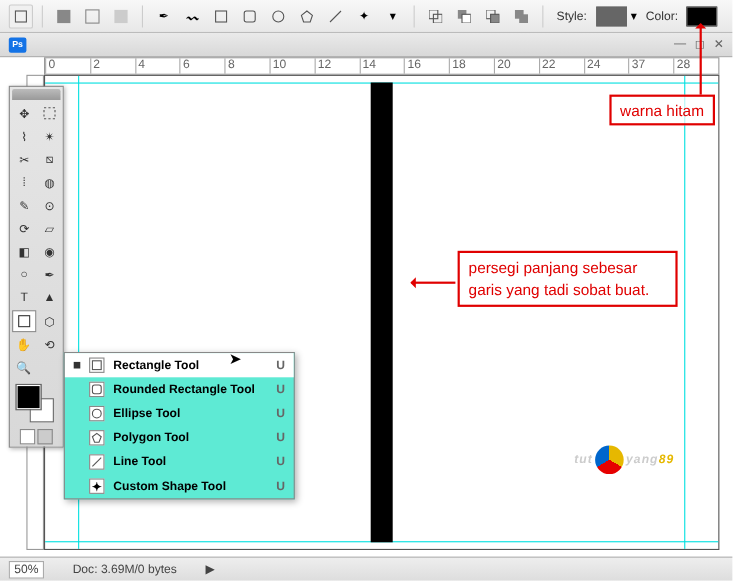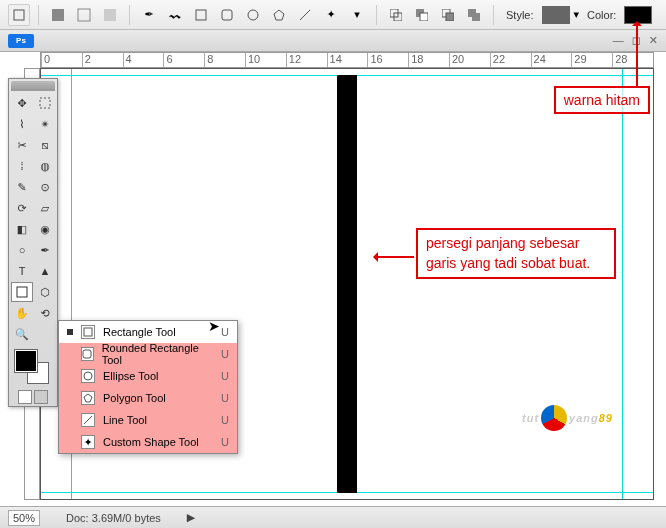--- a/index.html
+++ b/index.html
@@ -6,21 +6,21 @@
 body { background: #fff; width: 666px; height: 528px; position: relative; overflow: hidden; }
 
 .top-toolbar { height: 30px; background: linear-gradient(#f8f8f8,#e8e8e8); border-bottom: 1px solid #bbb; display: flex; align-items: center; padding: 0 8px; gap: 4px; }
 .tb-sep { width: 1px; height: 20px; background: #ccc; margin: 0 4px; }
 .tb-icon { width: 22px; height: 22px; border: 1px solid #ccc; background: #f0f0f0; display: flex; align-items: center; justify-content: center; border-radius: 2px; }
 .tb-flat { width: 22px; height: 22px; display: flex; align-items: center; justify-content: center; }
 .tb-label { color: #333; margin: 0 4px; }
 .swatch { width: 28px; height: 18px; border: 1px solid #666; }
 
 .doc-tab { height: 22px; background: linear-gradient(#eaeaea,#d8d8d8); border-bottom: 1px solid #aaa; display: flex; align-items: center; padding: 0 8px; gap: 6px; }
-.ps-icon { width: 26px; height: 14px; background: #1473e6; color: #fff; display: flex; align-items: center; justify-content: center; font-size: 8px; font-weight: bold; border-radius: 2px; }
+.ps-icon { width: 16px; height: 14px; background: #1473e6; color: #fff; display: flex; align-items: center; justify-content: center; font-size: 8px; font-weight: bold; border-radius: 2px; }
 .doc-title { color: #555; font-size: 11px; }
 .win-ctrls { margin-left: auto; display: flex; gap: 8px; color: #666; }
 
 .ruler-h { position: absolute; left: 40px; top: 52px; right: 12px; height: 16px; background: #fff; border: 1px solid #999; font-size: 8px; display: flex; }
 .ruler-h .tick { flex: 1; border-left: 1px solid #aaa; padding-left: 2px; color: #666; }
 .ruler-v { position: absolute; left: 24px; top: 68px; width: 16px; bottom: 28px; background: #fff; border: 1px solid #999; }
 
 .canvas-wrap { position: absolute; left: 40px; top: 68px; right: 12px; bottom: 28px; background: #fff; border: 1px solid #555; }
 .guide-v1 { position: absolute; top: 0; bottom: 0; left: 30px; width: 1px; background: #00e0e0; }
 .guide-v2 { position: absolute; top: 0; bottom: 0; right: 30px; width: 1px; background: #00e0e0; }
@@ -32,21 +32,21 @@
 .toolbox-header { height: 10px; background: linear-gradient(#bbb,#999); margin-bottom: 2px; border-radius: 2px 2px 0 0; }
 .tool-grid { display: grid; grid-template-columns: 1fr 1fr; gap: 1px; }
 .tool { width: 22px; height: 20px; display: flex; align-items: center; justify-content: center; color: #333; }
 .tool.active { background: #fff; border: 1px solid #888; }
 .color-swatches { position: relative; height: 40px; margin-top: 4px; }
 .fg-swatch { position: absolute; left: 4px; top: 2px; width: 22px; height: 22px; background: #000; border: 1px solid #fff; outline: 1px solid #666; }
 .bg-swatch { position: absolute; left: 16px; top: 14px; width: 22px; height: 22px; background: #fff; border: 1px solid #666; }
 .mode-btns { display: flex; justify-content: center; gap: 2px; margin-top: 2px; }
 .mode-btn { width: 14px; height: 14px; border: 1px solid #888; }
 
-.flyout { position: absolute; left: 58px; top: 320px; width: 180px; background: #fca5a5; border: 1px solid #888; box-shadow: 2px 2px 6px rgba(0,0,0,.3); }
+.flyout { position: absolute; left: 58px; top: 320px; width: 210px; background: #5eead4; border: 1px solid #888; box-shadow: 2px 2px 6px rgba(0,0,0,.3); font-weight: bold; }
 .flyout-item { display: flex; align-items: center; height: 22px; padding: 0 8px; gap: 8px; }
 .flyout-item.selected { background: #fff; }
 .flyout-dot { width: 6px; height: 6px; background: #333; }
 .flyout-icon { width: 14px; height: 14px; display: flex; align-items: center; justify-content: center; border: 1px solid #888; background: #fff; }
 .flyout-shortcut { margin-left: auto; color: #666; }
 .cursor-arrow { position: absolute; left: 208px; top: 318px; font-size: 14px; color: #000; pointer-events: none; }
 
 .status-bar { position: absolute; left: 0; right: 0; bottom: 0; height: 22px; background: linear-gradient(#eee,#ddd); border-top: 1px solid #aaa; display: flex; align-items: center; padding: 0 8px; gap: 26px; font-size: 11px; color: #444; }
 .status-field { background: #fff; border: 1px solid #aaa; padding: 1px 4px; }
 
@@ -166,21 +166,21 @@
   <div class="tick">6</div>
   <div class="tick">8</div>
   <div class="tick">10</div>
   <div class="tick">12</div>
   <div class="tick">14</div>
   <div class="tick">16</div>
   <div class="tick">18</div>
   <div class="tick">20</div>
   <div class="tick">22</div>
   <div class="tick">24</div>
-  <div class="tick">29</div>
+  <div class="tick">37</div>
   <div class="tick">28</div>
 </div>
 <div class="ruler-v"></div>
 
 <div class="canvas-wrap">
   <div class="guide-h1"></div>
   <div class="guide-h2"></div>
   <div class="guide-v1"></div>
   <div class="guide-v2"></div>
   <div class="black-rect"></div>

